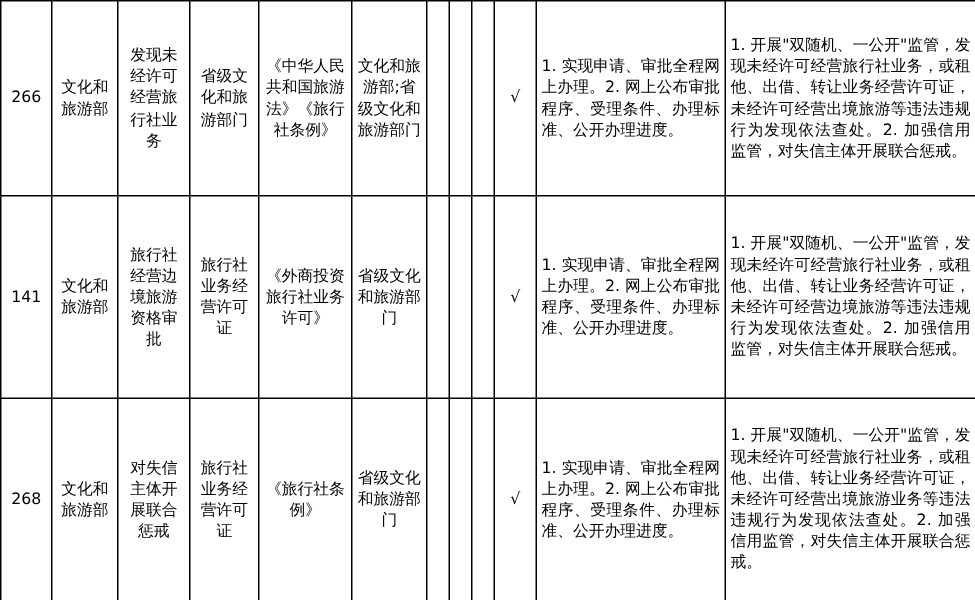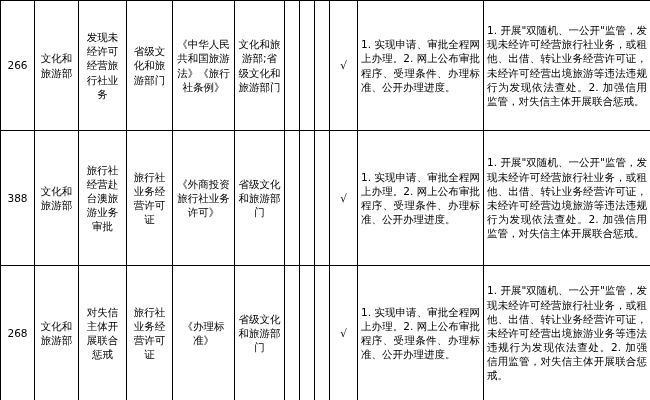--- a/index.html
+++ b/index.html
@@ -89,39 +89,39 @@
       <td class="vert-narrow">《中华人民共和国旅游法》《旅行社条例》</td>
       <td class="vert-narrow">文化和旅游部;省级文化和旅游部门</td>
       <td class="empty-cell"></td>
       <td class="empty-cell"></td>
       <td class="empty-cell"></td>
       <td class="check">√</td>
       <td class="cell-justify">1. 实现申请、审批全程网上办理。2. 网上公布审批程序、受理条件、办理标准、公开办理进度。</td>
       <td class="cell-justify">1. 开展"双随机、一公开"监管，发现未经许可经营旅行社业务，或租他、出借、转让业务经营许可证，未经许可经营出境旅游等违法违规行为发现依法查处。2. 加强信用监管，对失信主体开展联合惩戒。</td>
     </tr>
     <tr class="row-267">
-      <td class="idx">388</td>
+      <td class="idx">141</td>
       <td class="vert-narrow">文化和旅游部</td>
-      <td class="vert-narrow">旅行社经营赴台澳旅游业务审批</td>
+      <td class="vert-narrow">旅行社经营边境旅游资格审批</td>
       <td class="vert-narrow">旅行社业务经营许可证</td>
       <td class="vert-narrow">《外商投资旅行社业务许可》</td>
       <td class="vert-narrow">省级文化和旅游部门</td>
       <td class="empty-cell"></td>
       <td class="empty-cell"></td>
       <td class="empty-cell"></td>
       <td class="check">√</td>
       <td class="cell-justify">1. 实现申请、审批全程网上办理。2. 网上公布审批程序、受理条件、办理标准、公开办理进度。</td>
       <td class="cell-justify">1. 开展"双随机、一公开"监管，发现未经许可经营旅行社业务，或租他、出借、转让业务经营许可证，未经许可经营边境旅游等违法违规行为发现依法查处。2. 加强信用监管，对失信主体开展联合惩戒。</td>
     </tr>
     <tr class="row-268">
       <td class="idx">268</td>
       <td class="vert-narrow">文化和旅游部</td>
       <td class="vert-narrow">对失信主体开展联合惩戒</td>
       <td class="vert-narrow">旅行社业务经营许可证</td>
-      <td class="vert-narrow">《办理标准》</td>
+      <td class="vert-narrow">《旅行社条例》</td>
       <td class="vert-narrow">省级文化和旅游部门</td>
       <td class="empty-cell"></td>
       <td class="empty-cell"></td>
       <td class="empty-cell"></td>
       <td class="check">√</td>
       <td class="cell-justify">1. 实现申请、审批全程网上办理。2. 网上公布审批程序、受理条件、办理标准、公开办理进度。</td>
       <td class="cell-justify">1. 开展"双随机、一公开"监管，发现未经许可经营旅行社业务，或租他、出借、转让业务经营许可证，未经许可经营出境旅游业务等违法违规行为发现依法查处。2. 加强信用监管，对失信主体开展联合惩戒。</td>
     </tr>
   </tbody>
 </table>

